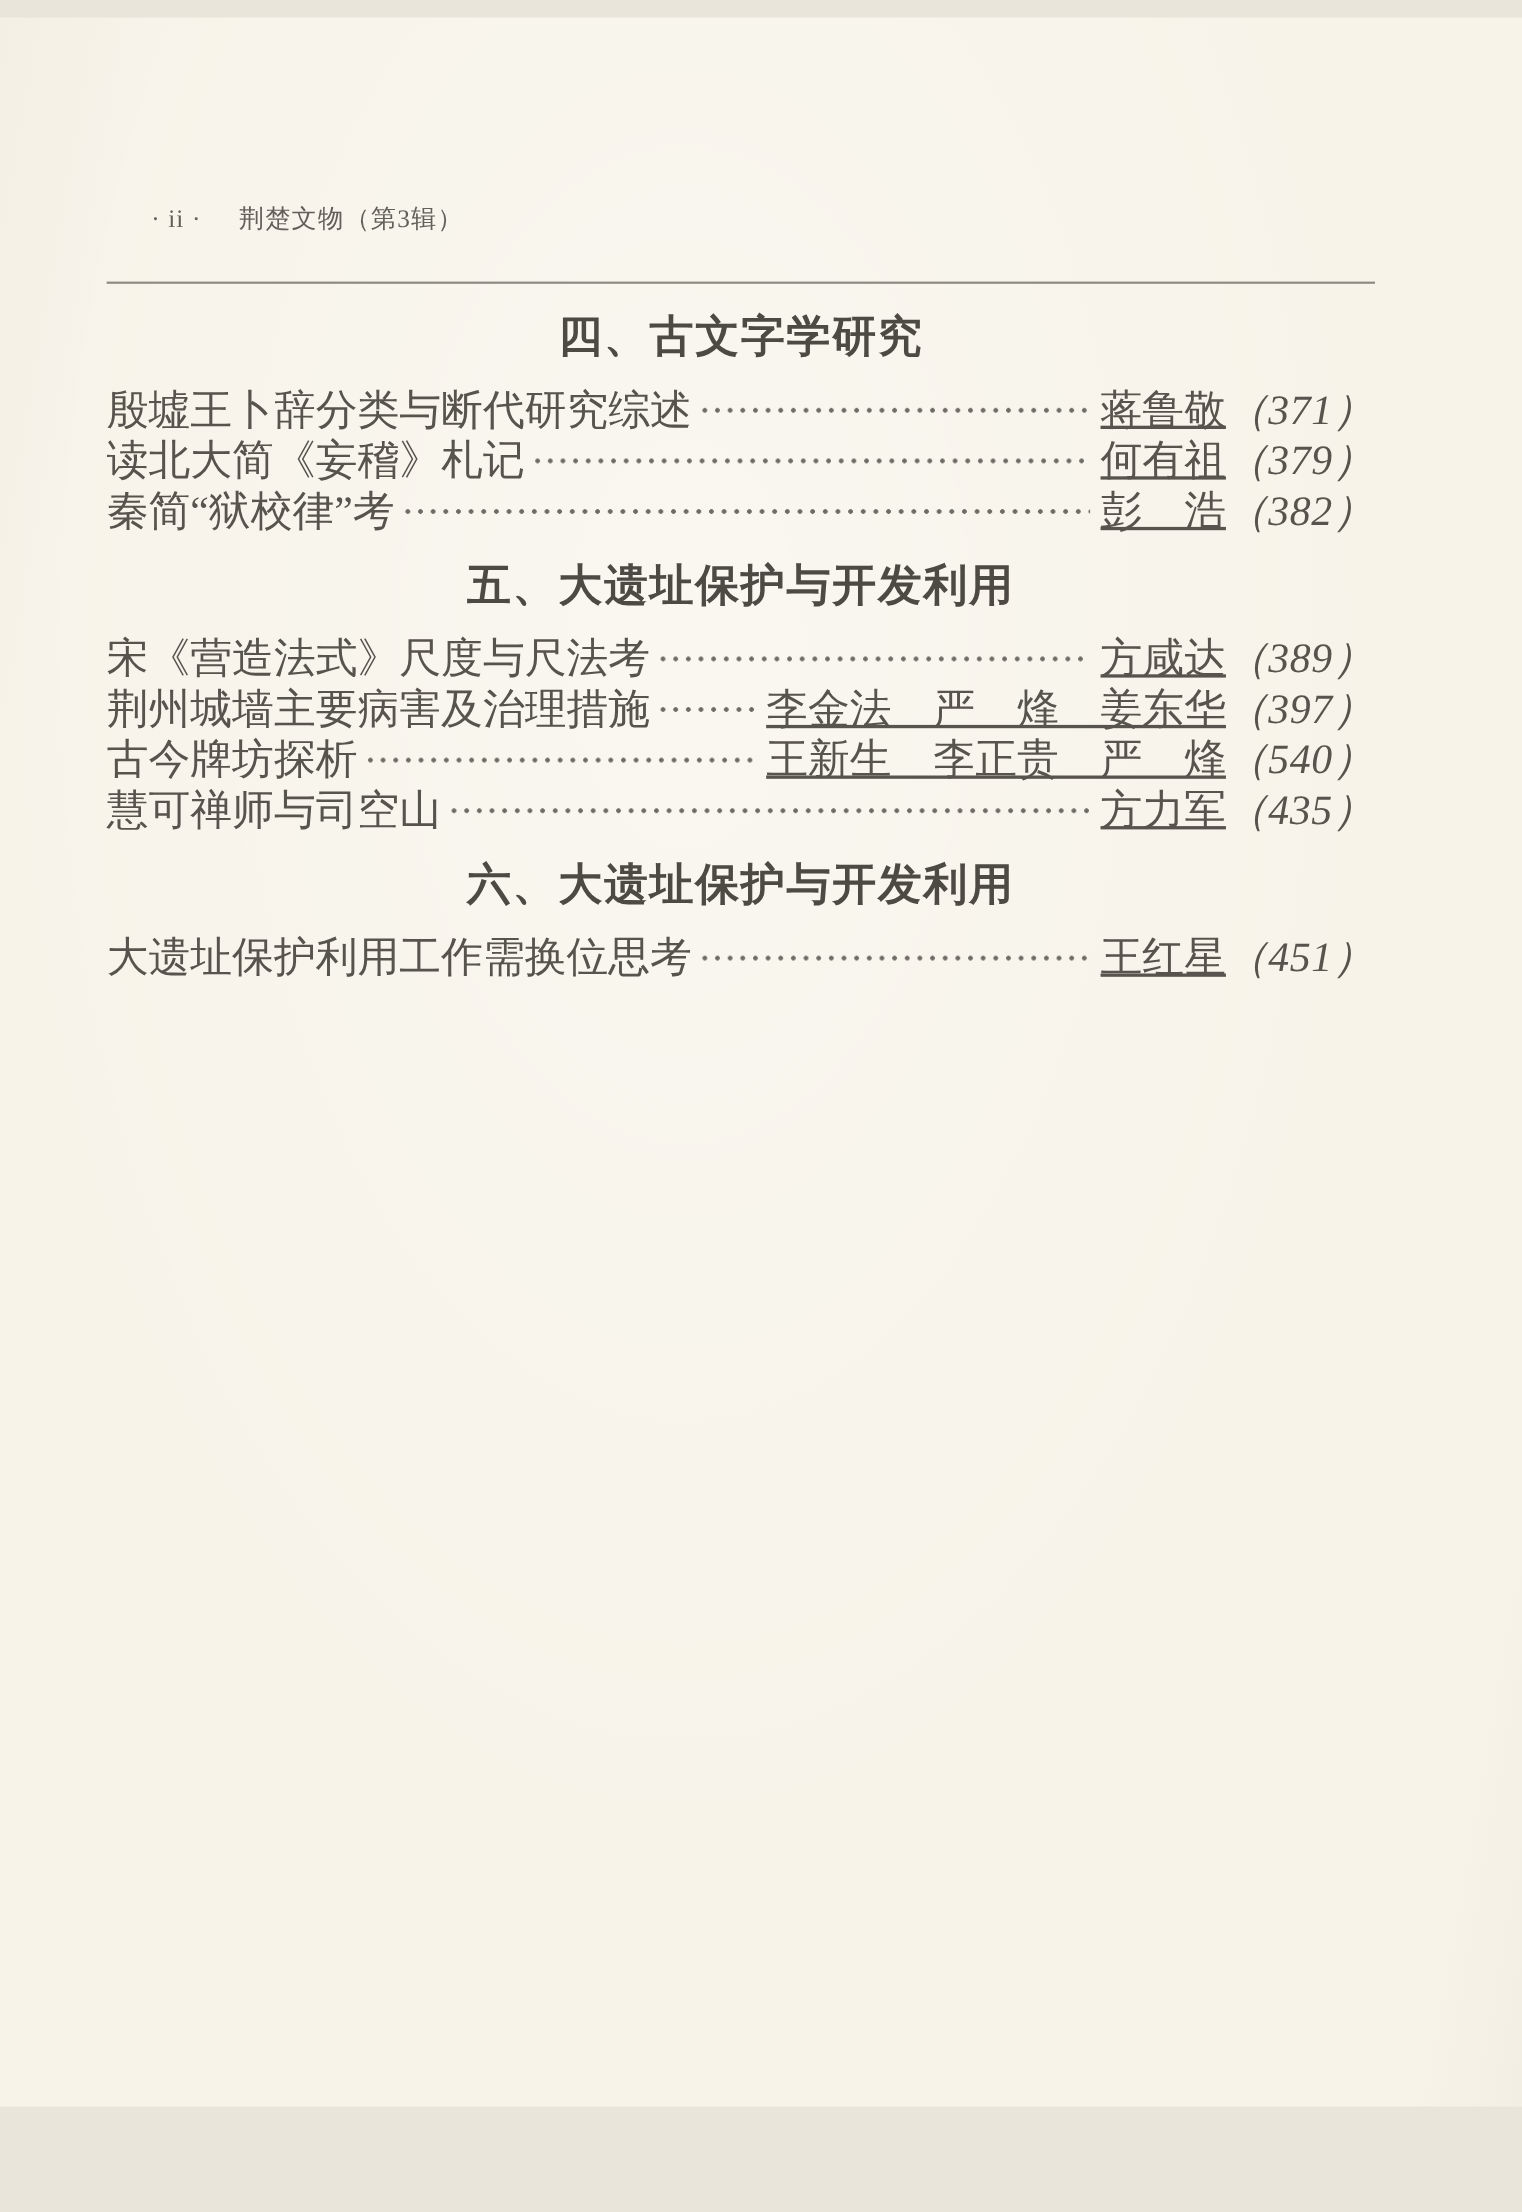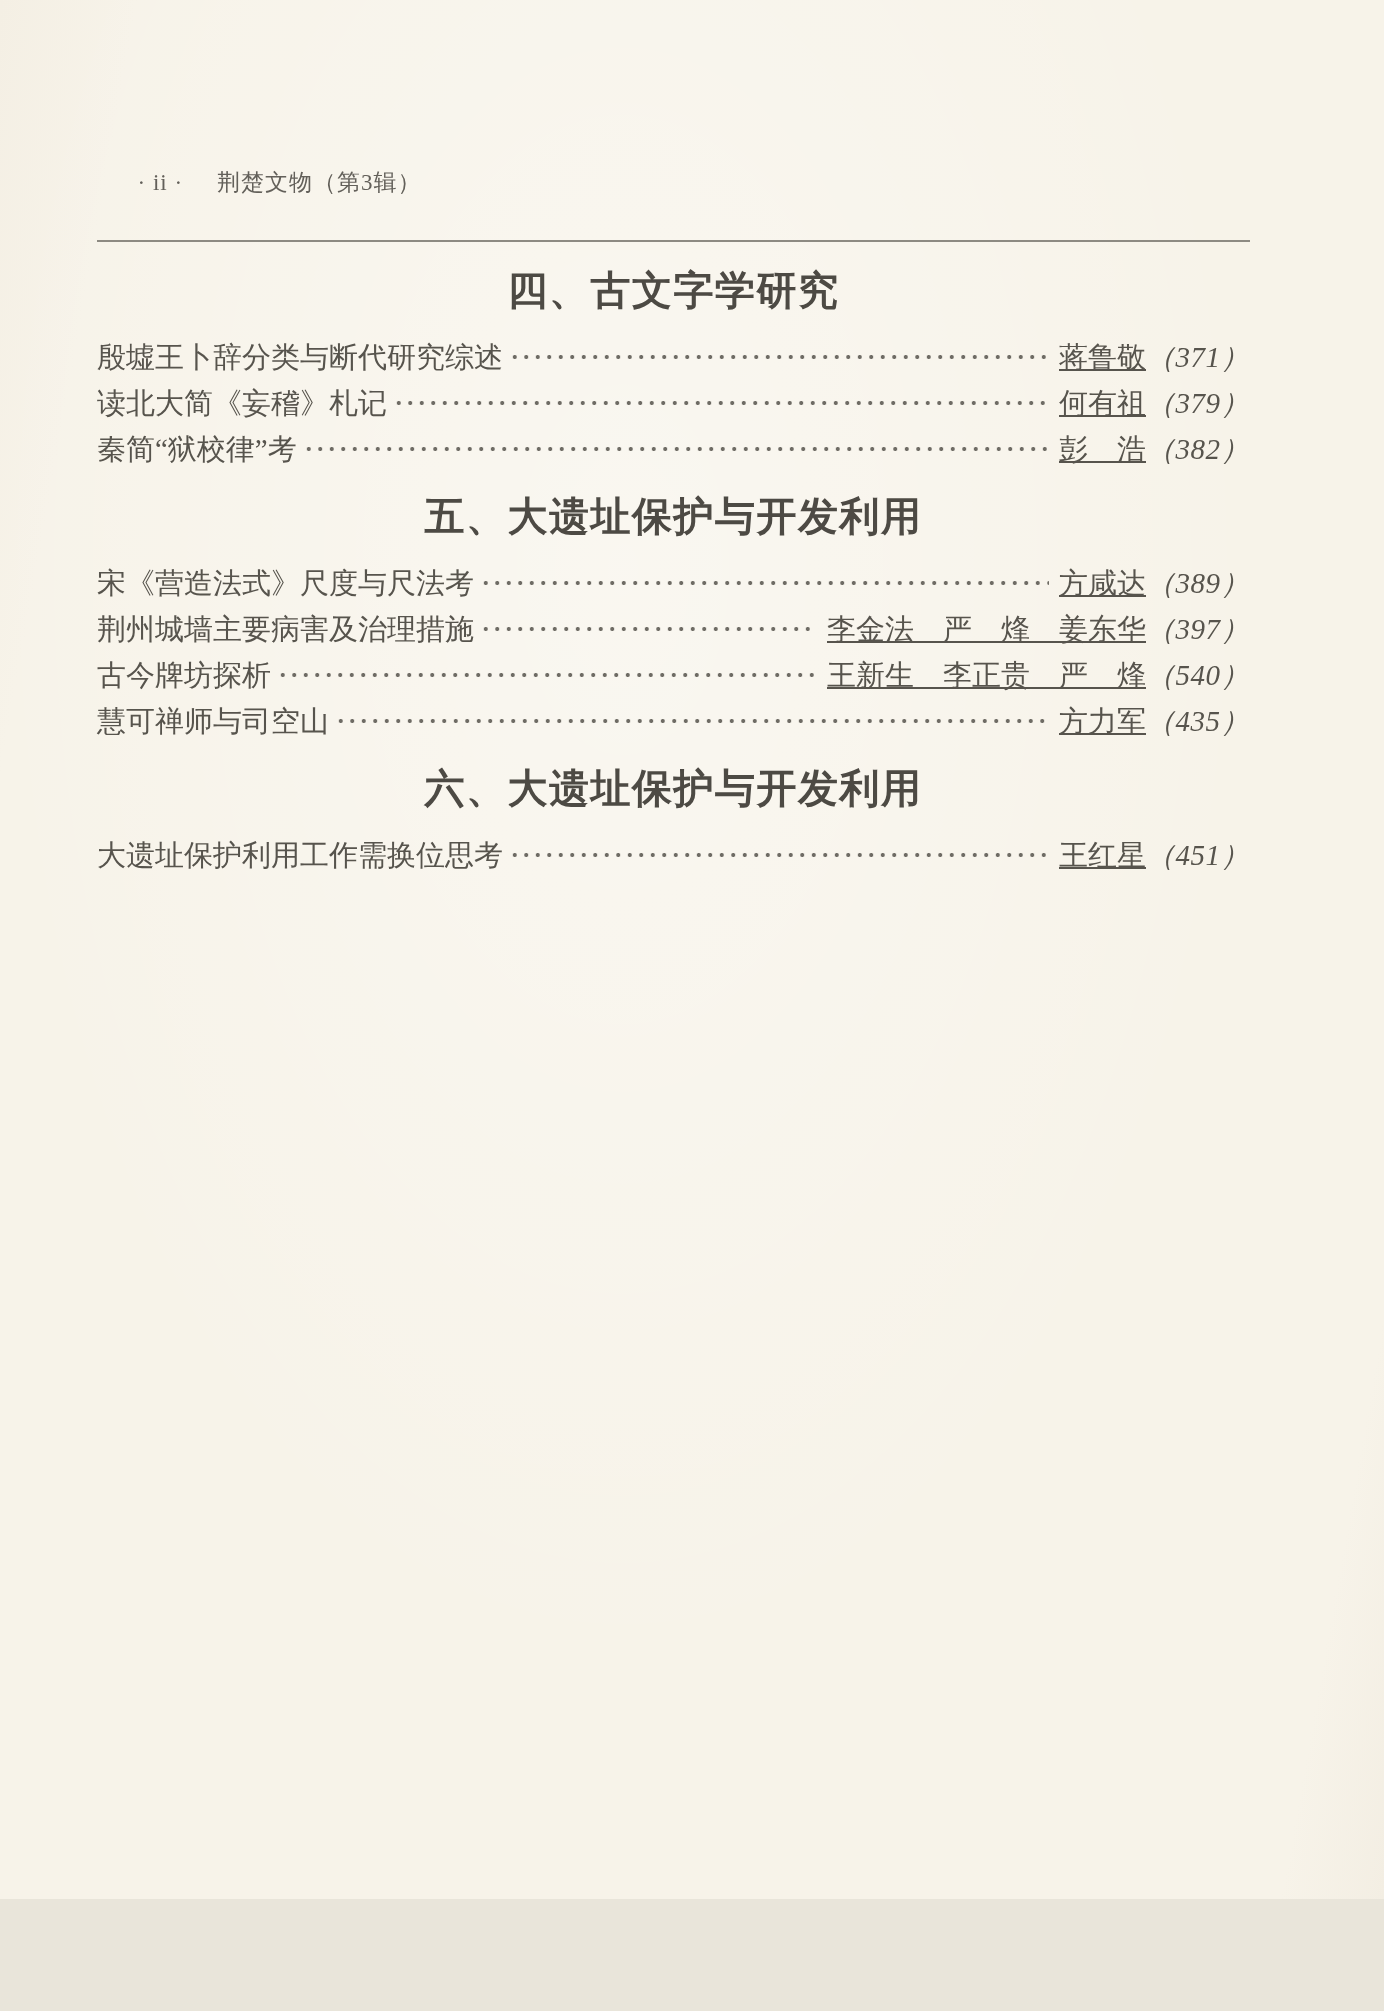--- a/index.html
+++ b/index.html
@@ -8,21 +8,21 @@
     --heading-ink: #4d4a44;
     --rule: #8d8a82;
     --dot: #6e6b64;
   }
   * { margin: 0; padding: 0; box-sizing: border-box; }
   html, body { background: #e9e5da; }
   .page {
     position: relative;
     width: 1384px;
     height: 1899px;
-    margin: 0 auto;
+    margin: 16px auto;
     background:
       radial-gradient(ellipse at 45% 30%, rgba(255,255,255,0.35), rgba(255,255,255,0) 60%),
       linear-gradient(100deg, #f4efe4 0%, var(--paper) 8%, var(--paper) 94%, #f3eee3 100%);
     overflow: hidden;
     font-family: "Liberation Serif", "DejaVu Serif", serif;
     color: var(--ink);
   }
   .content {
     position: absolute;
     left: 97px;
@@ -50,21 +50,21 @@
     font-size: 40px;
     line-height: 36px;
     letter-spacing: 1.5px;
     text-align: center;
     color: var(--heading-ink);
   }
   .entries { margin-top: 26px; }
   .entry {
     display: flex;
     align-items: baseline;
-    font-size: 29px;
+    font-size: 38px;
     line-height: 46px;
     white-space: pre;
   }
   .entry-title { flex: 0 0 auto; }
   .leader {
     flex: 1 1 auto;
     min-width: 24px;
     height: 46px;
     align-self: center;
     margin: 0 10px 0 4px;

